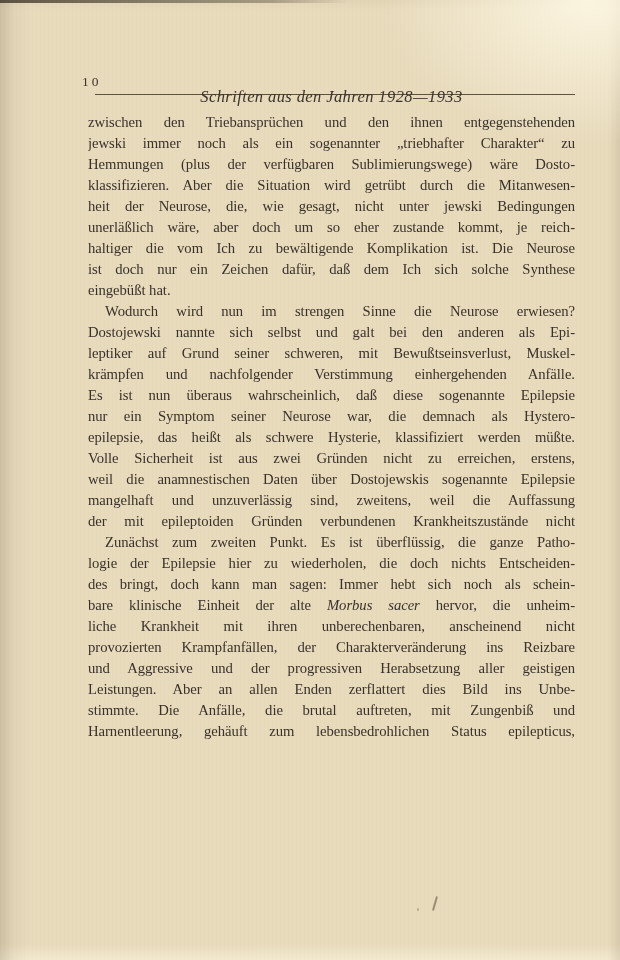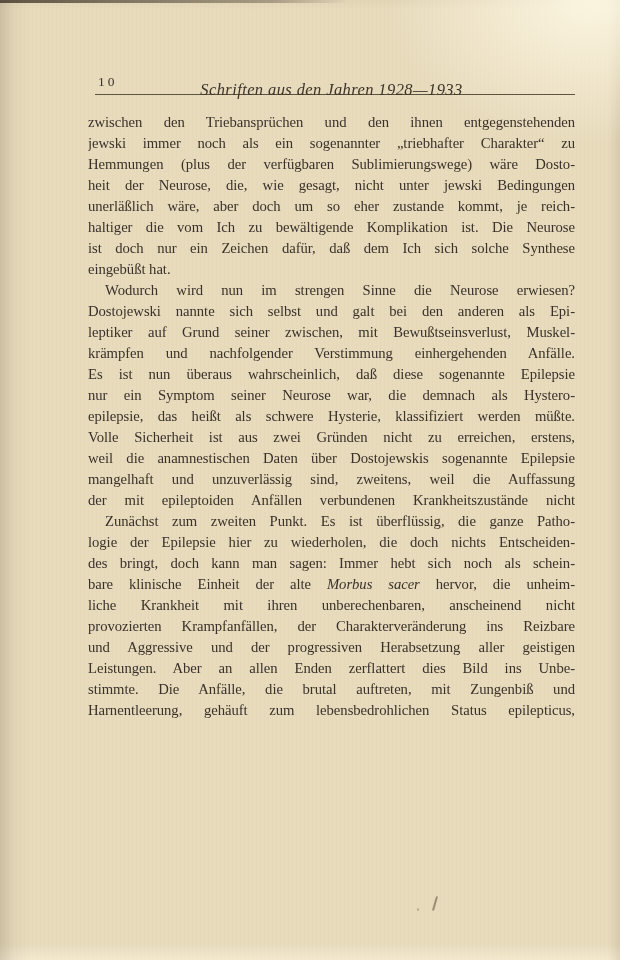--- a/index.html
+++ b/index.html
@@ -24,28 +24,28 @@
       #e8dbbc;
   }
   .scan-top-line {
     position: absolute;
     left: 0; top: 0;
     width: 348px; height: 3px;
     background: linear-gradient(to right, rgba(58,48,34,0.78), rgba(58,48,34,0.35) 78%, rgba(58,48,34,0));
   }
   .pagenum {
     position: absolute;
-    left: 98px; top: 74px;
+    left: 82px; top: 74px;
     font-size: 13.5px;
     letter-spacing: 3px;
     color: #3c342b;
   }
   .running-title {
     position: absolute;
-    left: 88px; top: 80px;
+    left: 88px; top: 87px;
     width: 487px;
     text-align: center;
     font-style: italic;
     font-size: 16.5px;
     letter-spacing: 0.4px;
     color: #3c342b;
   }
   .header-rule {
     position: absolute;
     left: 95px; top: 94px;
@@ -93,36 +93,37 @@
 
 <div class="page">
   <div class="scan-top-line"></div>
   <span class="pagenum">10</span>
   <span class="running-title">Schriften aus den Jahren 1928—1933</span>
   <div class="header-rule"></div>
   <main class="textblock">
       <div class="line"><span>zwischen den Triebansprüchen und den ihnen entgegenstehenden</span></div>
       <div class="line"><span>jewski immer noch als ein sogenannter „triebhafter Charakter“ zu</span></div>
       <div class="line"><span>Hemmungen (plus der verfügbaren Sublimierungswege) wäre Dosto-</span></div>
+      <div class="line"><span>klassifizieren. Aber die Situation wird getrübt durch die Mitanwesen-</span></div>
       <div class="line"><span>heit der Neurose, die, wie gesagt, nicht unter jewski Bedingungen</span></div>
       <div class="line"><span>unerläßlich wäre, aber doch um so eher zustande kommt, je reich-</span></div>
       <div class="line"><span>haltiger die vom Ich zu bewältigende Komplikation ist. Die Neurose</span></div>
       <div class="line"><span>ist doch nur ein Zeichen dafür, daß dem Ich sich solche Synthese</span></div>
       <div class="line no-justify"><span>eingebüßt hat.</span></div>
       <div class="line indent"><span>Wodurch wird nun im strengen Sinne die Neurose erwiesen?</span></div>
       <div class="line"><span>Dostojewski nannte sich selbst und galt bei den anderen als Epi-</span></div>
-      <div class="line"><span>leptiker auf Grund seiner zwischen, mit Bewußtseinsverlust, Muskel-</span></div>
+      <div class="line"><span>leptiker auf Grund seiner schweren, mit Bewußtseinsverlust, Muskel-</span></div>
       <div class="line"><span>krämpfen und nachfolgender Verstimmung einhergehenden Anfälle.</span></div>
       <div class="line"><span>Es ist nun überaus wahrscheinlich, daß diese sogenannte Epilepsie</span></div>
       <div class="line"><span>nur ein Symptom seiner Neurose war, die demnach als Hystero-</span></div>
       <div class="line"><span>epilepsie, das heißt als schwere Hysterie, klassifiziert werden müßte.</span></div>
       <div class="line"><span>Volle Sicherheit ist aus zwei Gründen nicht zu erreichen, erstens,</span></div>
       <div class="line"><span>weil die anamnestischen Daten über Dostojewskis sogenannte Epilepsie</span></div>
       <div class="line"><span>mangelhaft und unzuverlässig sind, zweitens, weil die Auffassung</span></div>
-      <div class="line"><span>der mit epileptoiden Anfällen verbundenen Krankheitszustände nicht</span></div>
+      <div class="line"><span>der mit epileptoiden Gründen verbundenen Krankheitszustände nicht</span></div>
       <div class="line indent"><span>Zunächst zum zweiten Punkt. Es ist überflüssig, die ganze Patho-</span></div>
       <div class="line"><span>logie der Epilepsie hier zu wiederholen, die doch nichts Entscheiden-</span></div>
       <div class="line"><span>des bringt, doch kann man sagen: Immer hebt sich noch als schein-</span></div>
       <div class="line"><span>bare klinische Einheit der alte </span><span class="em">Morbus sacer</span><span> hervor, die unheim-</span></div>
       <div class="line"><span>liche Krankheit mit ihren unberechenbaren, anscheinend nicht</span></div>
       <div class="line"><span>provozierten Krampfanfällen, der Charakterveränderung ins Reizbare</span></div>
       <div class="line"><span>und Aggressive und der progressiven Herabsetzung aller geistigen</span></div>
       <div class="line"><span>Leistungen. Aber an allen Enden zerflattert dies Bild ins Unbe-</span></div>
       <div class="line"><span>stimmte. Die Anfälle, die brutal auftreten, mit Zungenbiß und</span></div>
       <div class="line"><span>Harnentleerung, gehäuft zum lebensbedrohlichen Status epilepticus,</span></div>

